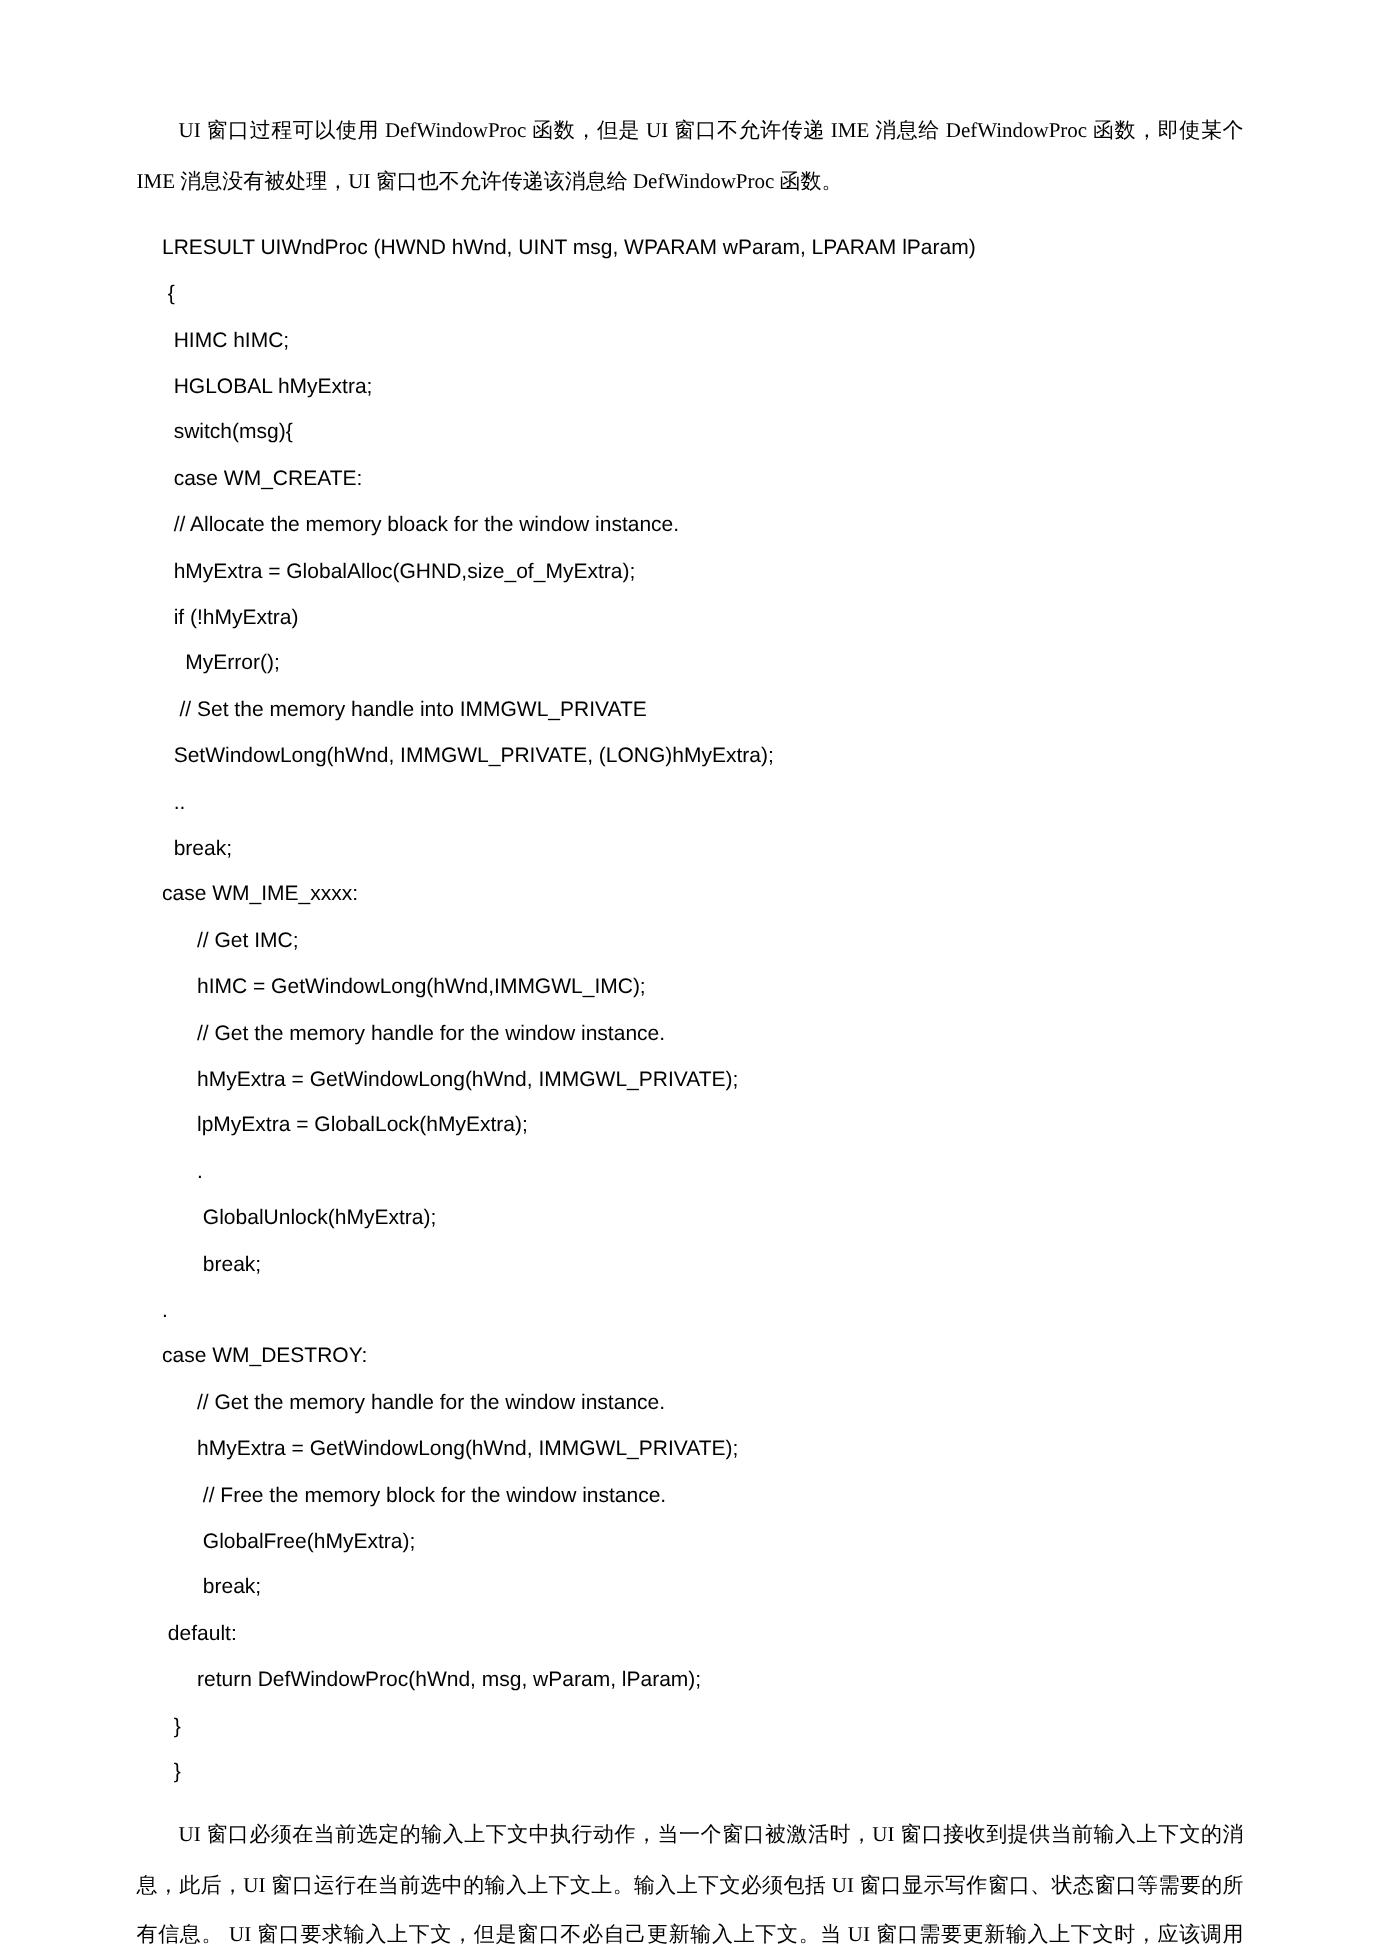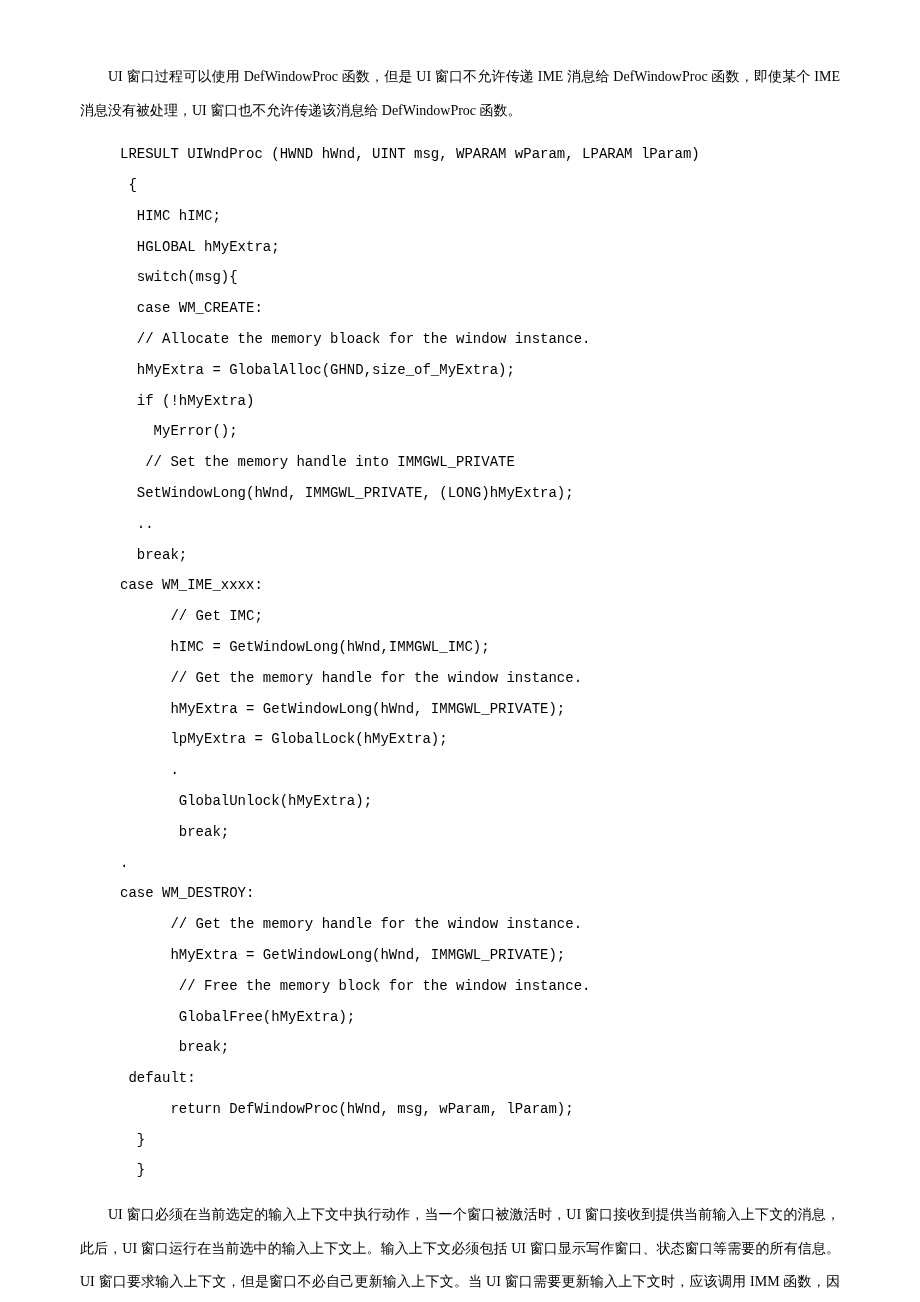--- a/index.html
+++ b/index.html
@@ -8,29 +8,29 @@
     font-family: "SimSun", "宋体", serif;
     font-size: 14px;
     line-height: 2.4;
     color: #000;
     background: #fff;
     width: 920px;
     box-sizing: border-box;
   }
   .para {
     text-indent: 2em;
-    margin: 0;
+    margin: 11px;
     text-align: justify;
     font-family: Liberation Serif, serif;
   }
   .code-block {
-    font-family: Liberation Mono, monospace;
+    font-family: Liberation Sans, sans-serif;
     white-space: pre;
     line-height: 2.2;
-    margin: 12px;
+    margin: 0;
     padding-left: 2em;
   }
 </style>
 </head>
 <body>
 
 <p class="para">UI 窗口过程可以使用 DefWindowProc 函数，但是 UI 窗口不允许传递 IME 消息给 DefWindowProc 函数，即使某个 IME 消息没有被处理，UI 窗口也不允许传递该消息给 DefWindowProc 函数。</p>
 
 <div class="code-block">LRESULT UIWndProc (HWND hWnd, UINT msg, WPARAM wParam, LPARAM lParam)
  {

